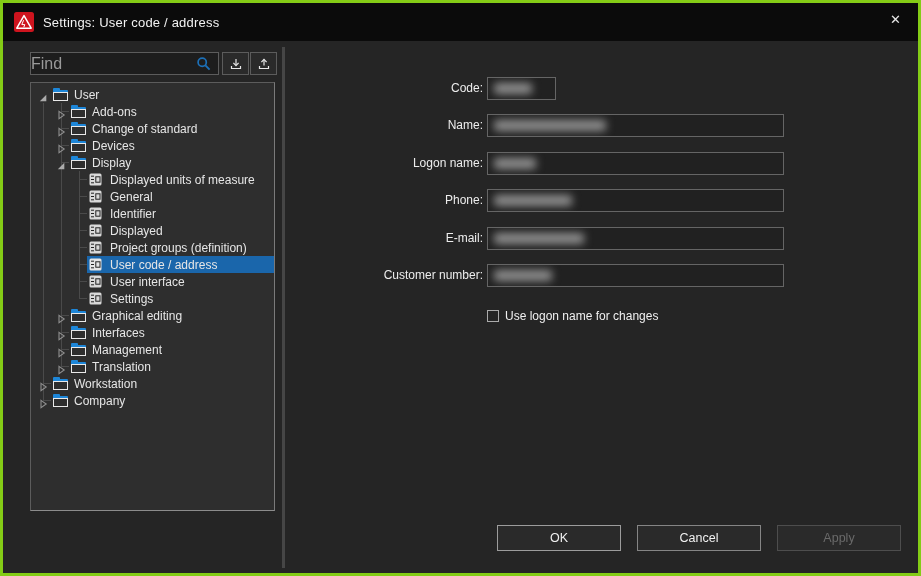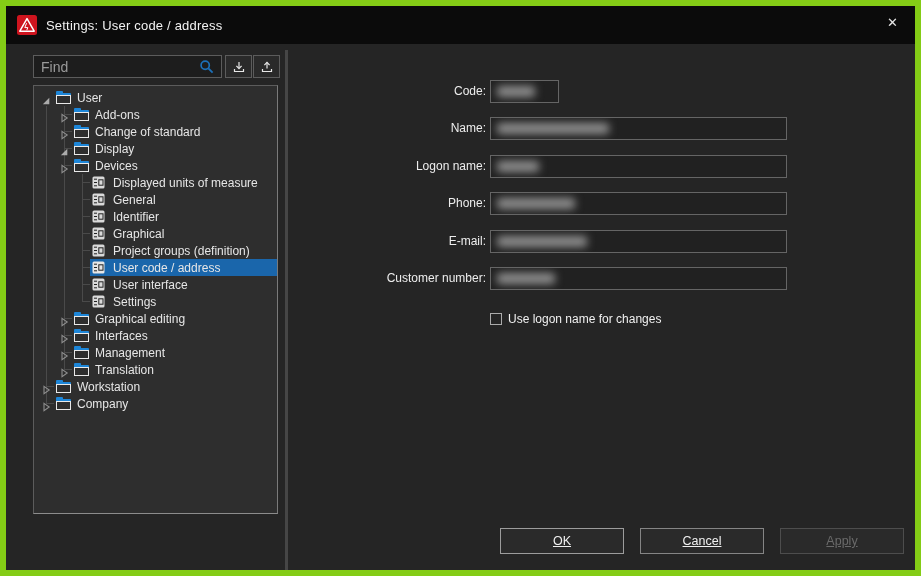--- a/index.html
+++ b/index.html
@@ -1,26 +1,26 @@
 <!DOCTYPE html>
 <html><head>
 <meta charset="utf-8">
 <style>
   html,body{margin:0;padding:0;background:#1a1a1a;font-family:"Liberation Sans","DejaVu Sans",sans-serif;}
   *{box-sizing:border-box;}
-  .window{position:relative;width:921px;height:576px;background:#252525;border:6px solid #84cc16;overflow:hidden;}
+  .window{position:relative;width:921px;height:576px;background:#252525;border:3px solid #84cc16;overflow:hidden;}
 
   
   .titlebar{position:absolute;left:0;top:0;width:100%;height:38px;background:#0b0b0b;display:flex;align-items:center;}
   .app-logo{width:20px;height:20px;margin-left:11px;flex:none;}
   .title-text{margin-left:9px;font-size:13px;color:#f2f2f2;letter-spacing:.2px;}
   .close-btn{position:absolute;right:0;top:0;width:45px;height:32px;display:flex;align-items:center;justify-content:center;color:#e8e8e8;font-size:13px;cursor:default;}
 
   
-  .search-input{position:absolute;left:27px;top:49px;width:189px;height:23px;background:#1d1d1d;border:1px solid #5c5c5c;color:#cfcfcf;font-size:14px;padding:0 24px 0 7px;font-family:inherit;outline:none;}
+  .search-input{position:absolute;left:27px;top:49px;width:189px;height:23px;background:#1d1d1d;border:1px solid #5c5c5c;color:#cfcfcf;font-size:16px;padding:0 24px 0 0;font-family:inherit;outline:none;}
   .search-input::placeholder{color:#9a9a9a;}
   .search-glyph{position:absolute;left:193px;top:53px;width:16px;height:16px;pointer-events:auto;}
   .tool-btn{position:absolute;top:49px;width:27px;height:23px;background:#2a2a2a;border:1px solid #5c5c5c;display:flex;align-items:center;justify-content:center;}
   .tool-btn.import{left:219px;}
   .tool-btn.export{left:247px;}
 
   .tree-panel{position:absolute;left:27px;top:79px;width:245px;height:429px;background:#2e2e2e;border:1px solid #5c5c5c;border-bottom-color:#8c8c8c;border-right-color:#7a7a7a;padding-top:3px;overflow:hidden;}
   .guide{position:absolute;width:1px;background:#4a4a4a;}
   .g-root{left:12px;top:20px;height:298px;}
   .g-l1{left:30px;top:20px;height:264px;}
@@ -57,21 +57,21 @@
   .main{position:absolute;left:283px;top:38px;width:637px;height:537px;}
   .field-row{position:absolute;left:0;width:100%;height:23px;text-align:right;}
   .field-label{position:absolute;left:27px;top:0;width:170px;line-height:23px;font-size:12px;color:#ededed;}
   .field-input{position:absolute;left:201px;top:0;height:23px;background:#212121;border:1px solid #656565;overflow:hidden;}
   .blob{display:block;margin:5px 0 0 6px;height:11px;border-radius:3px;background:#8f8f8f;filter:blur(4px);}
 
   .checkbox-row{position:absolute;left:201px;top:268px;display:flex;align-items:center;}
   .checkbox-box{width:12px;height:12px;border:1px solid #ababab;background:transparent;flex:none;}
   .checkbox-label{margin-left:6px;font-size:12px;color:#f0f0f0;}
 
-  .btn{position:absolute;top:484px;width:124px;height:26px;background:#2a2a2a;border:1px solid #858585;color:#f0f0f0;font-size:12.5px;display:flex;align-items:center;justify-content:center;text-decoration:underline;}
+  .btn{position:absolute;top:484px;width:124px;height:26px;background:#2a2a2a;border:1px solid #858585;color:#f0f0f0;font-size:12.5px;display:flex;align-items:center;justify-content:center;}
   .btn.default{border-color:#9c9c9c;}
   .btn.disabled{border-color:#4d4d4d;color:#6a6a6a;}
   .btn-ok{left:211px;}
   .btn-cancel{left:351px;}
   .btn-apply{left:491px;}
 </style>
 </head>
 <body>
 
 <div class="window">
@@ -163,58 +163,58 @@
       <span class="tree-icon">
         <span class="f-tab"></span>
             <span class="f-back"></span>
             <span class="f-front"></span>
 
       </span>
       <span class="tree-label">Change of standard</span>
     </span>
   </div>
 
+  <div class="tree-row lvl1 node-folder collapsed has-stub">
+    <span class="stub"></span>
+    <span class="expander">
+
+      <svg class="exp-closed" width="10" height="10" viewBox="0 0 10 10">
+            <polygon points="3,1.4 8.2,5 3,8.6" fill="none" stroke="#8f8f8f" stroke-width="1.1"></polygon>
+          </svg>
+    </span>
+    <span class="row-content">
+      <span class="tree-icon">
+        <span class="f-tab"></span>
+            <span class="f-back"></span>
+            <span class="f-front"></span>
+
+      </span>
+      <span class="tree-label">Devices</span>
+    </span>
+  </div>
+
   <div class="tree-row lvl1 node-folder expanded has-stub">
     <span class="stub"></span>
     <span class="expander">
       <svg class="exp-open" width="10" height="10" viewBox="0 0 10 10">
             <polygon points="8.3,1.8 8.3,8.3 1.8,8.3" fill="#ababab"></polygon>
           </svg>
 
     </span>
     <span class="row-content">
       <span class="tree-icon">
         <span class="f-tab"></span>
             <span class="f-back"></span>
             <span class="f-front"></span>
 
       </span>
       <span class="tree-label">Display</span>
     </span>
   </div>
 
-  <div class="tree-row lvl1 node-folder collapsed has-stub">
-    <span class="stub"></span>
-    <span class="expander">
-
-      <svg class="exp-closed" width="10" height="10" viewBox="0 0 10 10">
-            <polygon points="3,1.4 8.2,5 3,8.6" fill="none" stroke="#8f8f8f" stroke-width="1.1"></polygon>
-          </svg>
-    </span>
-    <span class="row-content">
-      <span class="tree-icon">
-        <span class="f-tab"></span>
-            <span class="f-back"></span>
-            <span class="f-front"></span>
-
-      </span>
-      <span class="tree-label">Devices</span>
-    </span>
-  </div>
-
   <div class="tree-row lvl2 node-page leaf has-stub">
     <span class="stub"></span>
     <span class="expander">
       
       
     </span>
     <span class="row-content">
       <span class="tree-icon">
 
         <svg class="svg-page" width="13" height="13" viewBox="0 0 13 13">
@@ -281,21 +281,21 @@
       <span class="tree-icon">
 
         <svg class="svg-page" width="13" height="13" viewBox="0 0 13 13">
           <rect class="bgrect" x="0.5" y="0.5" width="12" height="12" rx="1.5" fill="#d9d9d9"></rect>
           <line x1="2" y1="3.2" x2="5" y2="3.2" stroke="#222" stroke-width="1"></line>
           <line x1="2" y1="6.5" x2="5" y2="6.5" stroke="#222" stroke-width="1"></line>
           <line x1="2" y1="9.8" x2="5" y2="9.8" stroke="#222" stroke-width="1"></line>
           <rect x="6.8" y="3.8" width="4.2" height="5.4" fill="none" stroke="#222" stroke-width="1"></rect>
         </svg>
       </span>
-      <span class="tree-label">Graphical</span>
+      <span class="tree-label">Displayed</span>
     </span>
   </div>
 
   <div class="tree-row lvl2 node-page leaf has-stub">
     <span class="stub"></span>
     <span class="expander">
       
       
     </span>
     <span class="row-content">

